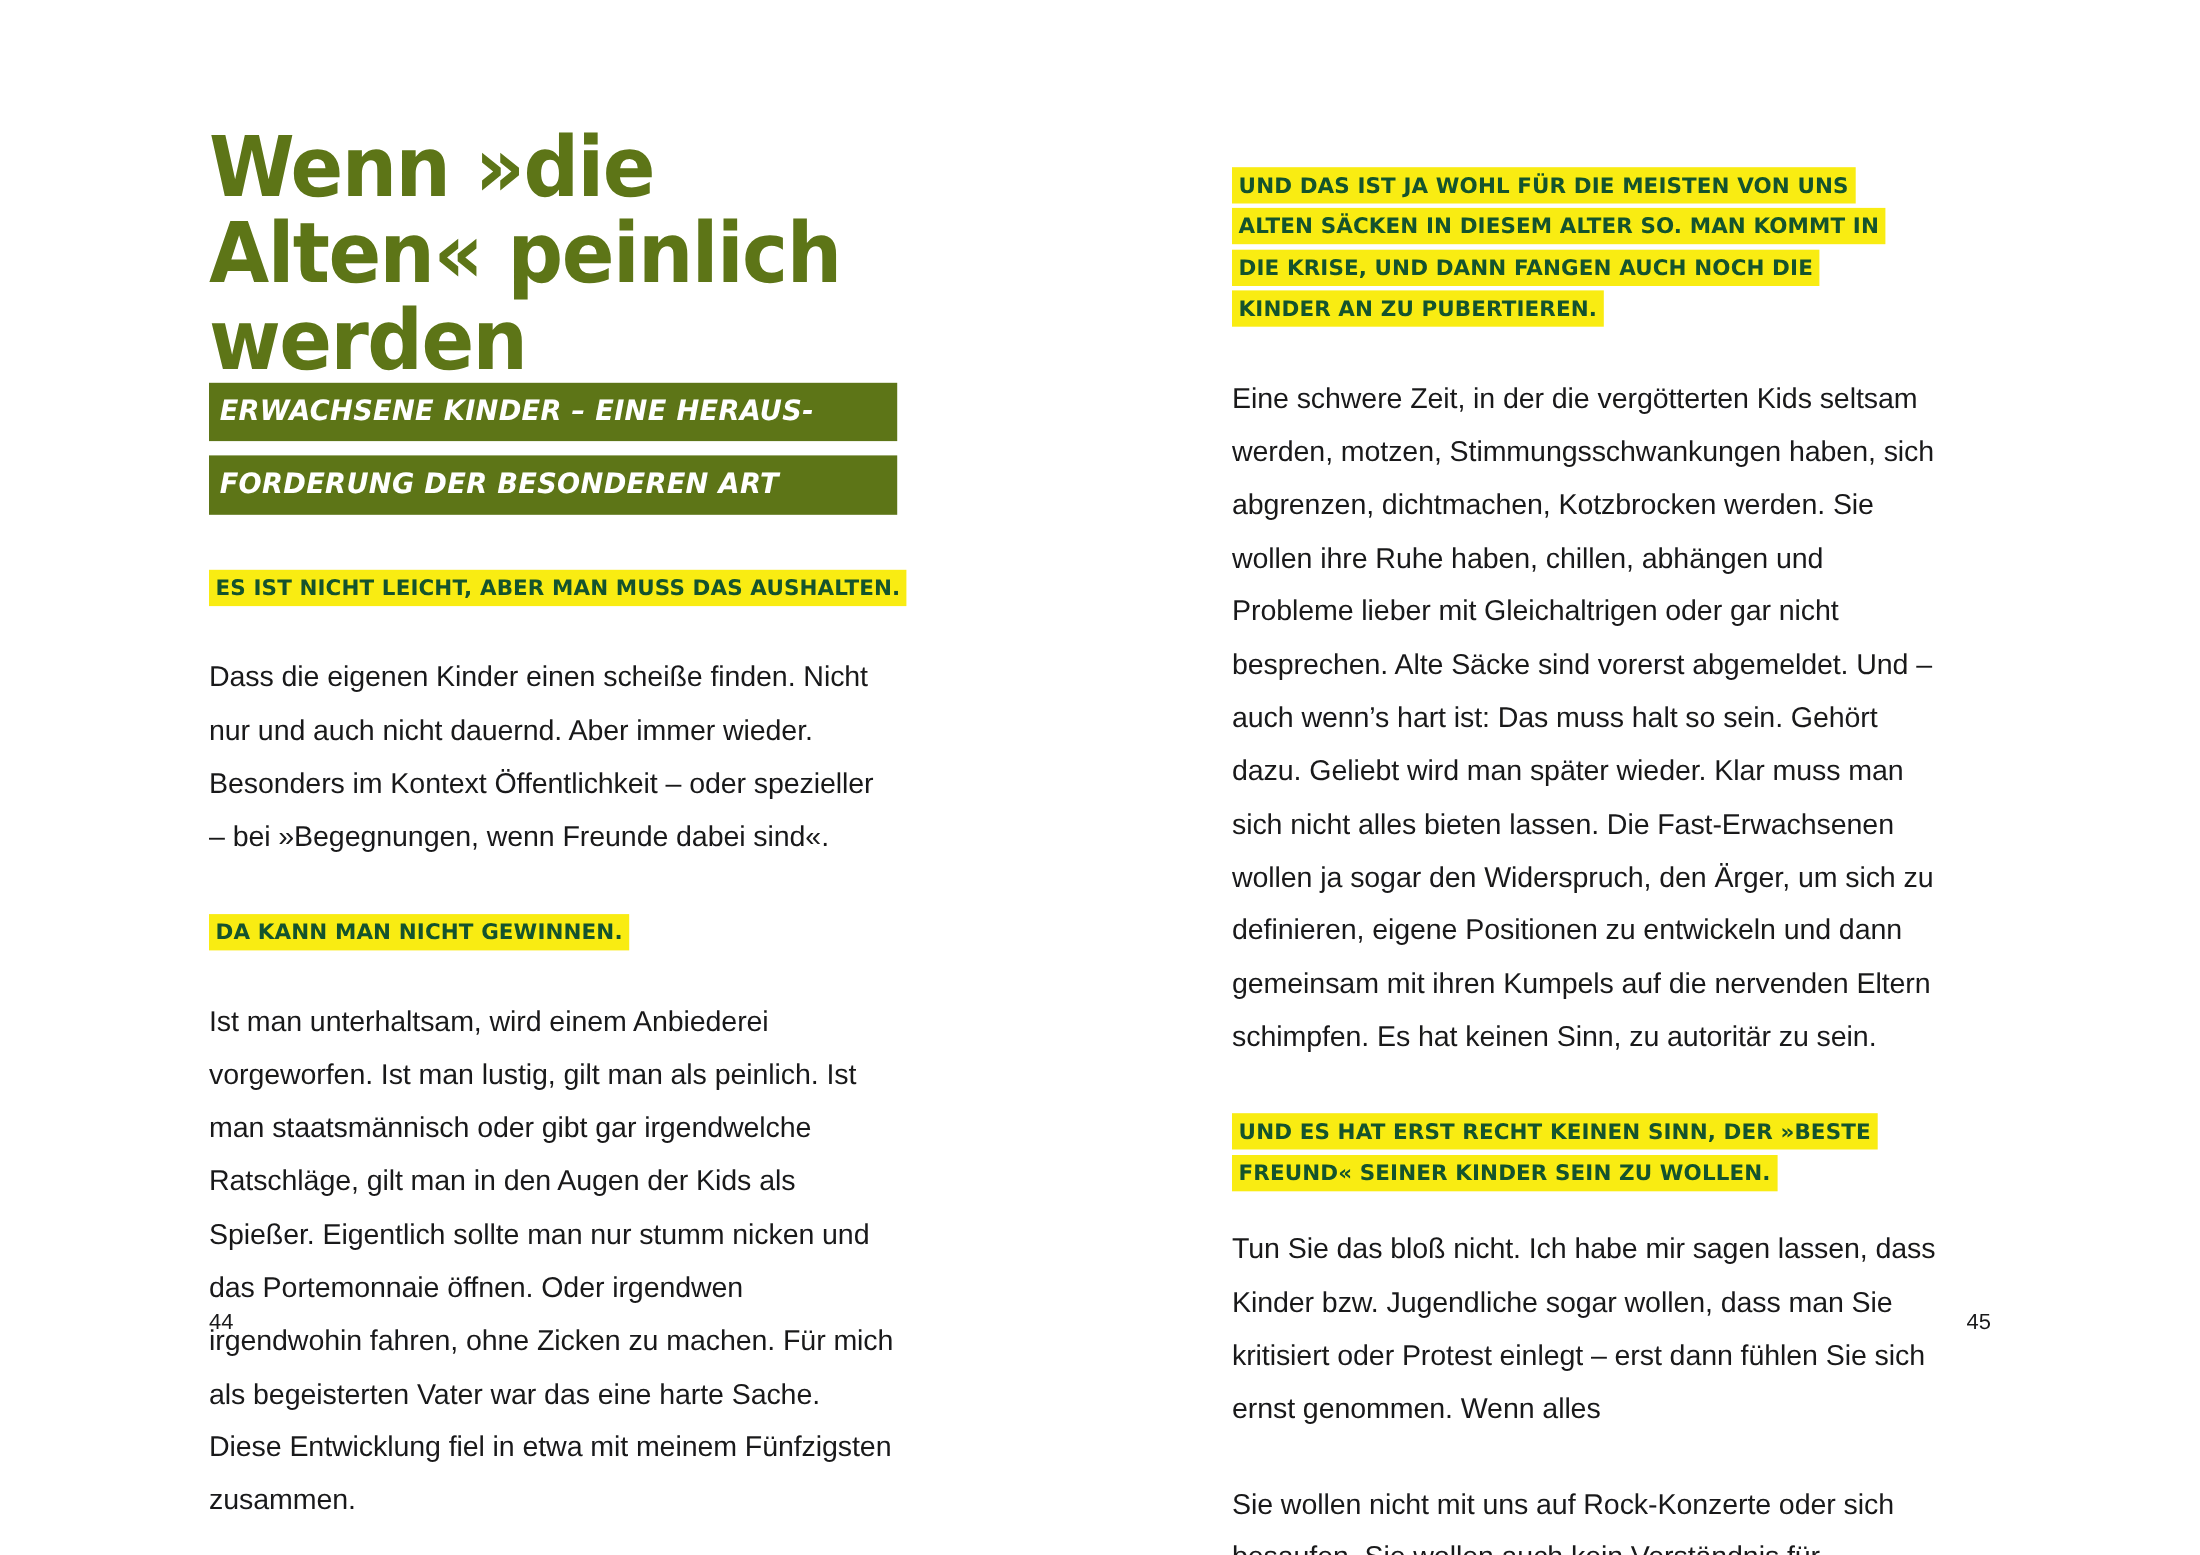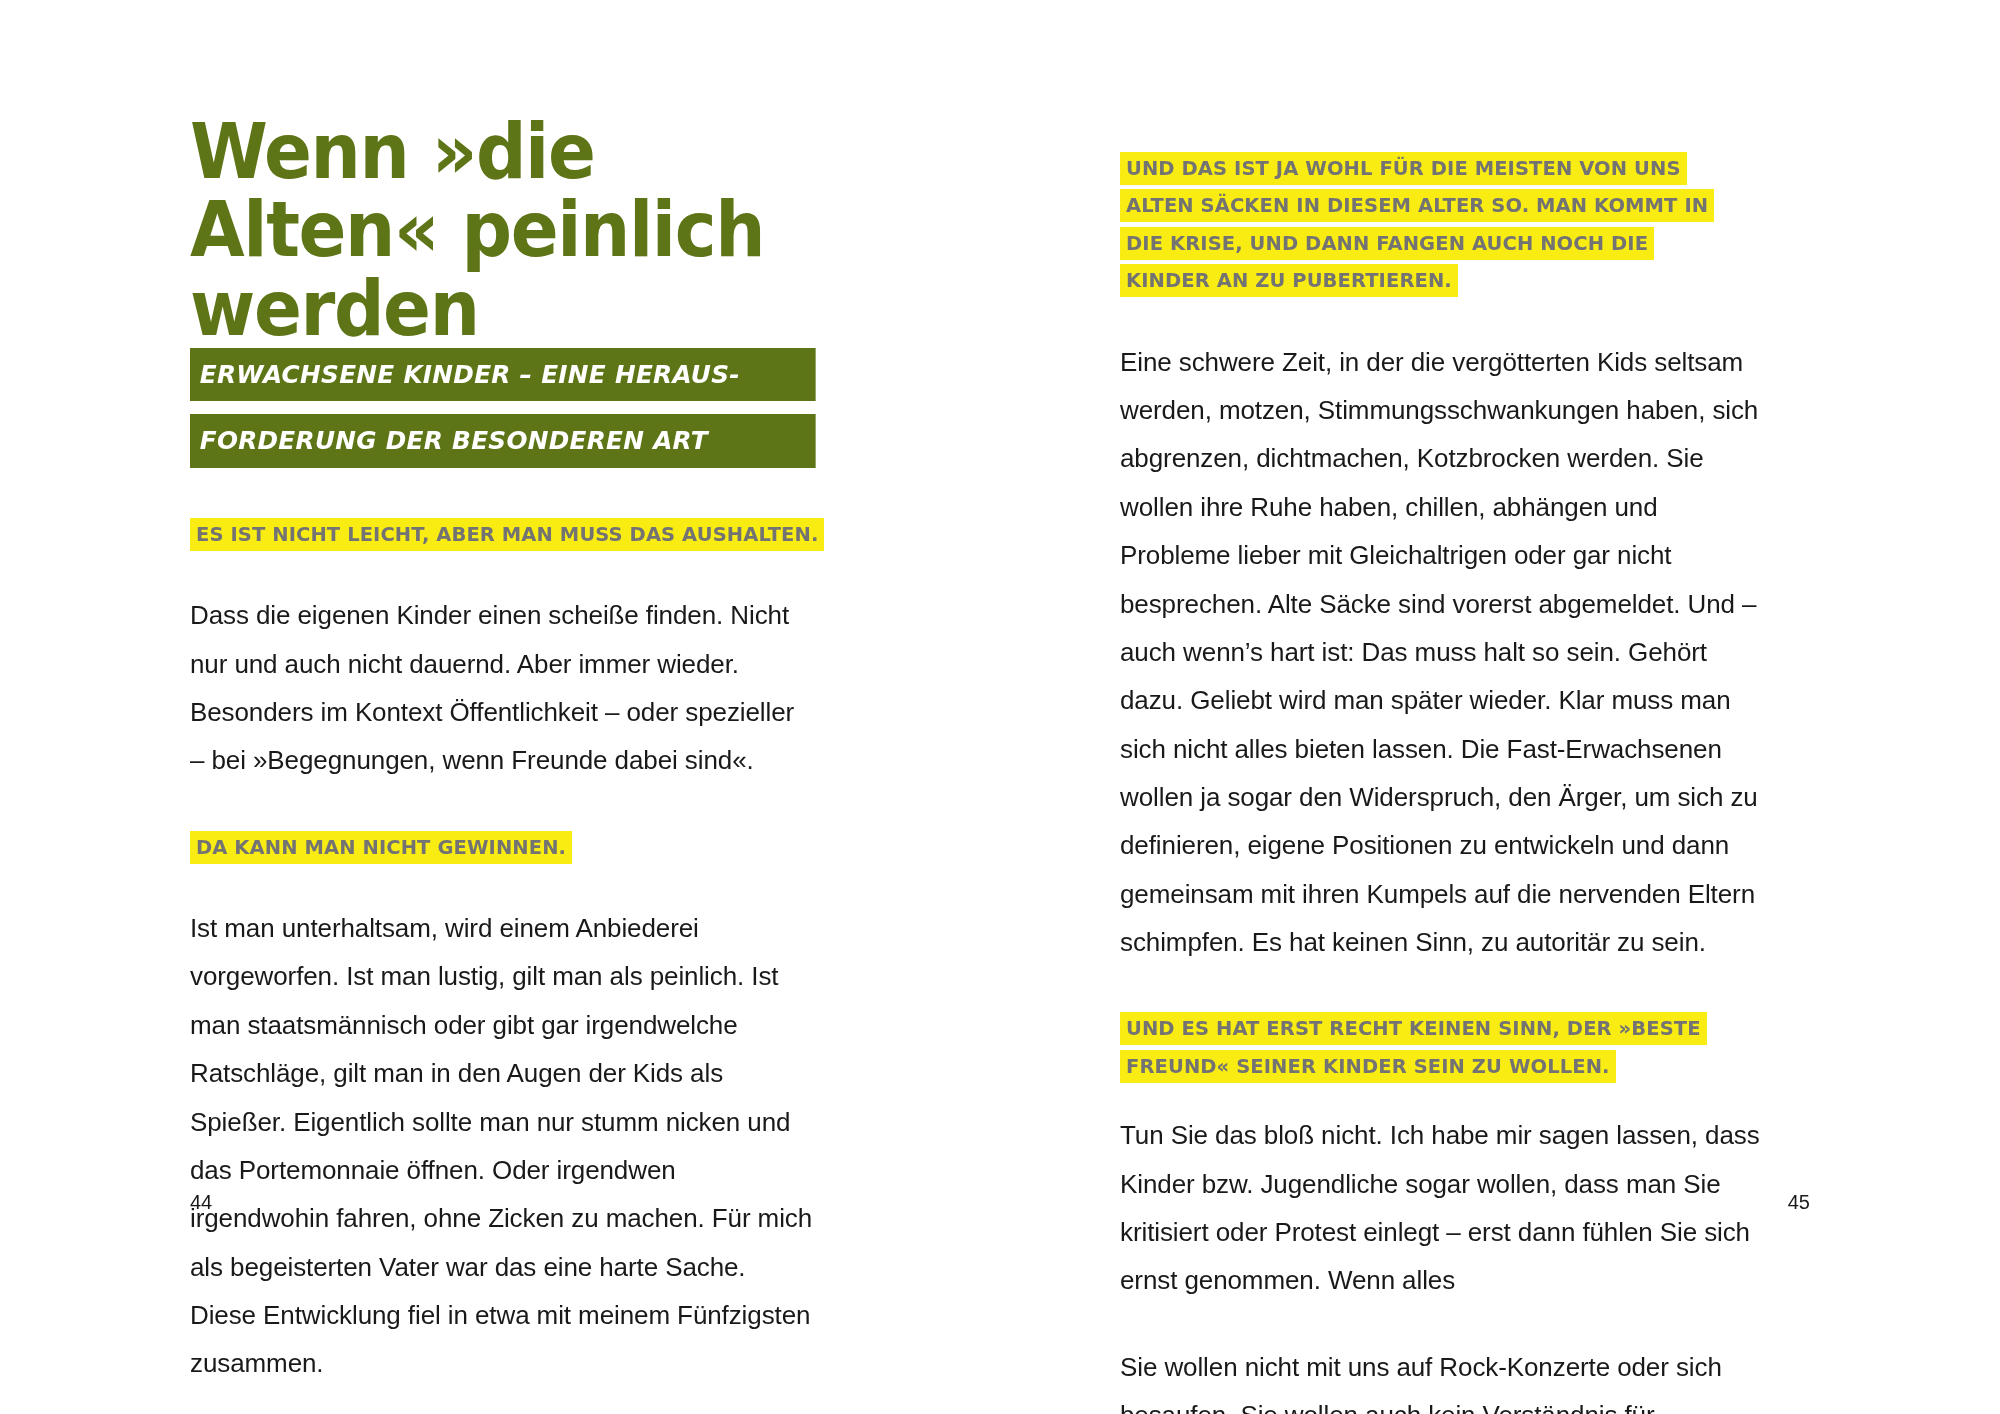--- a/index.html
+++ b/index.html
@@ -65,21 +65,21 @@
     width: 645px;
     box-sizing: border-box;
     margin-bottom: 13px;
     transform: scaleX(0.97);
     transform-origin: left top;
   }
 
   
   .highlight {
     background: #f9ec12;
-    color: #737373;
+    color: #14532d;
     font-family: "DejaVu Sans", sans-serif;
     font-weight: 700;
     font-size: 19.5px;
     line-height: 1.92;
     letter-spacing: 0.1px;
     display: inline;
     box-decoration-break: clone;
     -webkit-box-decoration-break: clone;
     padding: 5px 6px 5px 6px;
   }

